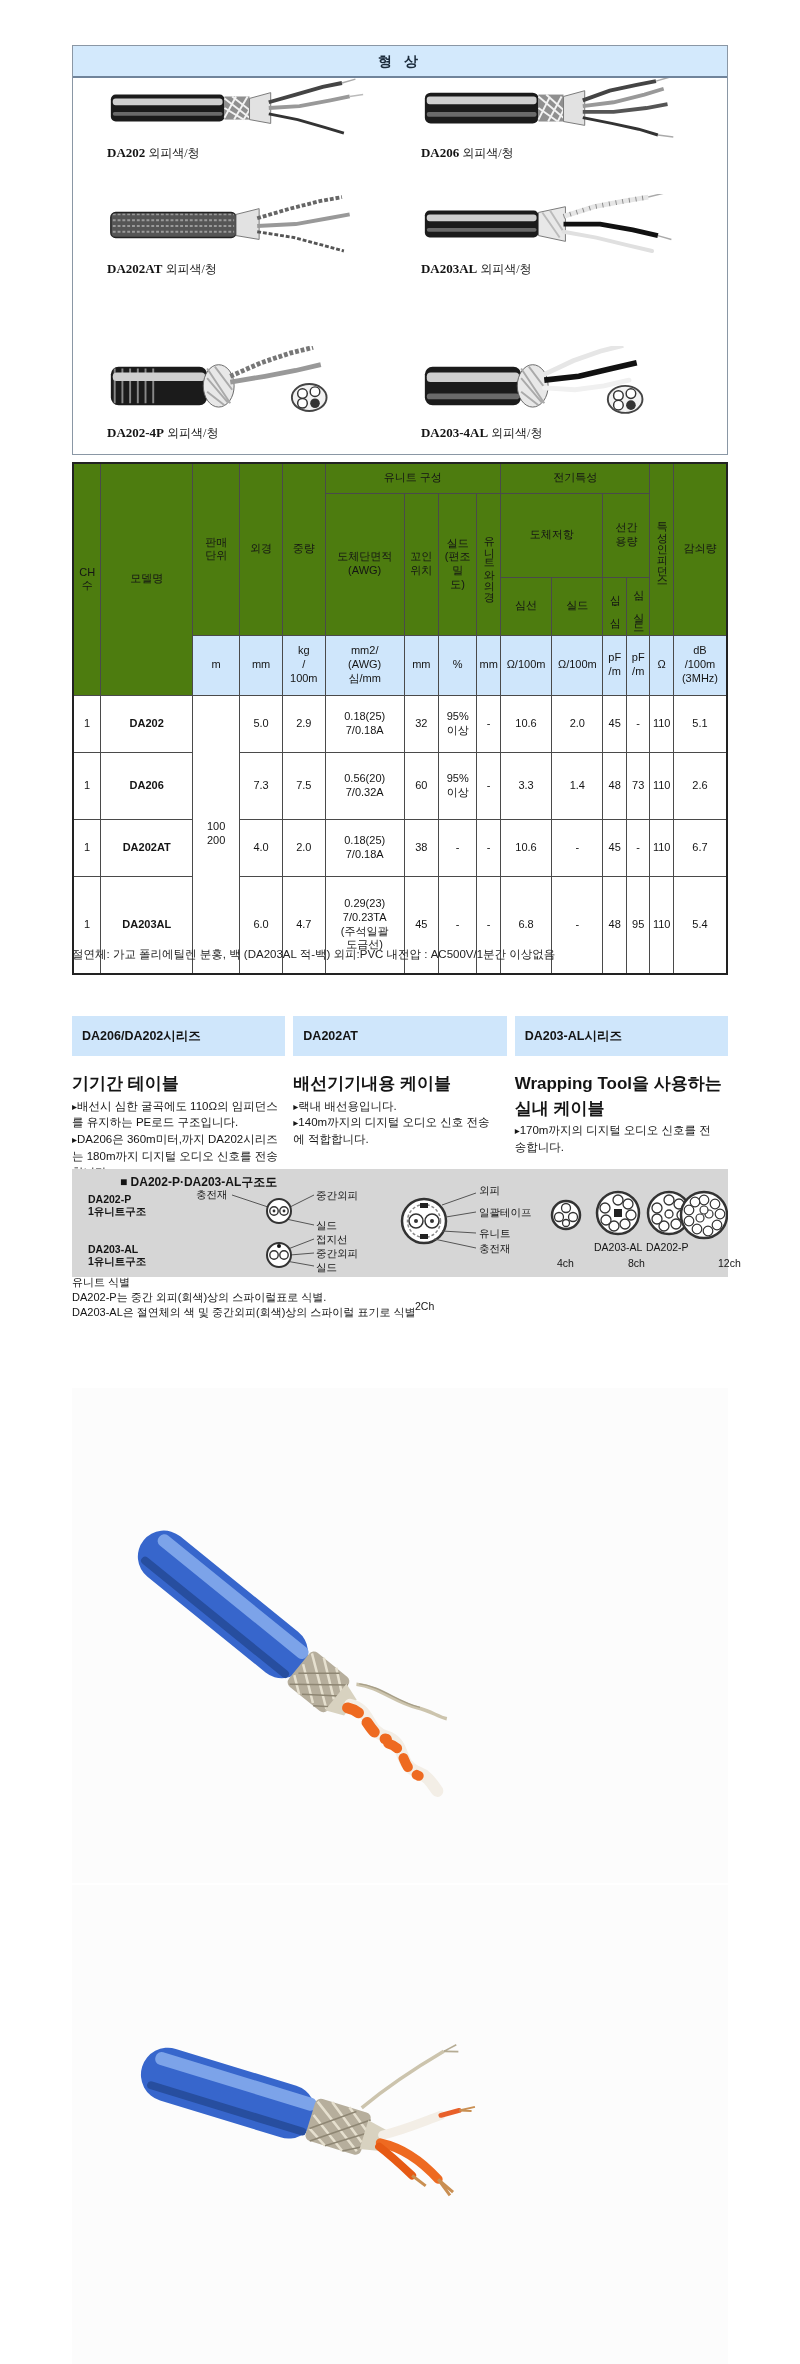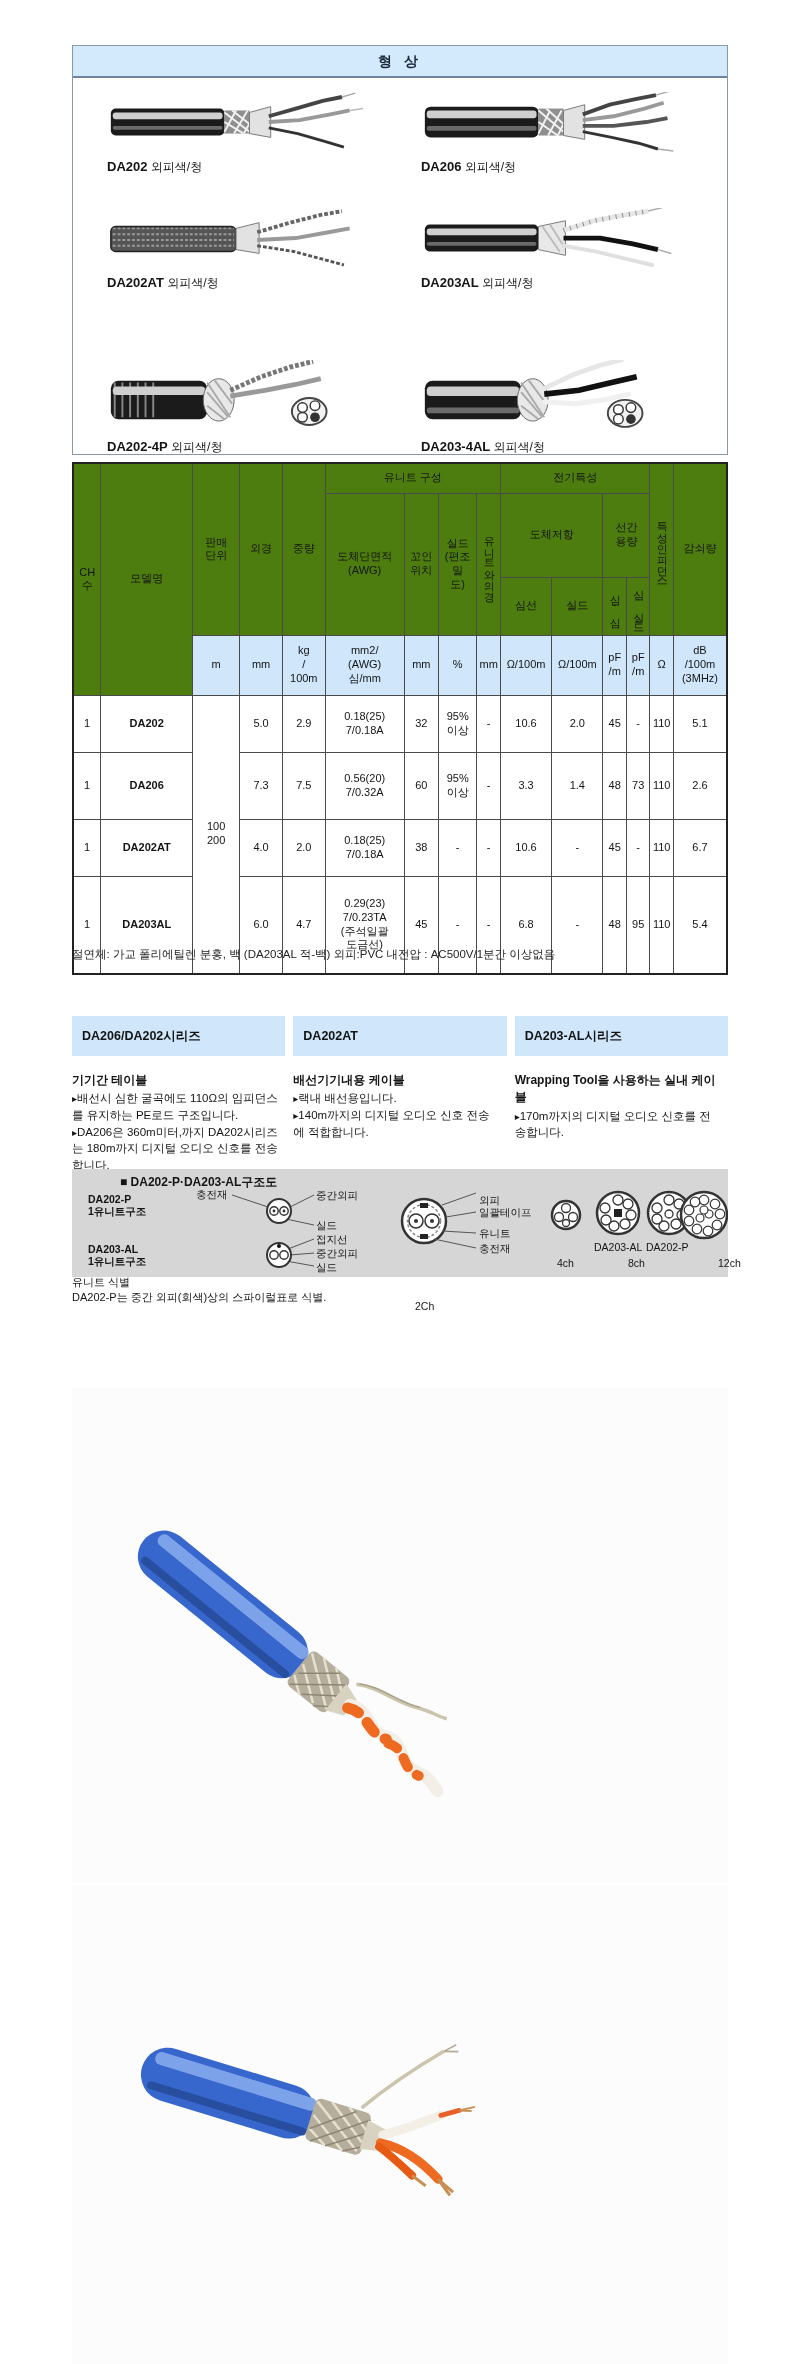--- a/index.html
+++ b/index.html
@@ -5,21 +5,21 @@
   html,body{margin:0;padding:0;background:#fff;}
   body{width:800px;height:2364px;position:relative;overflow:hidden;
        font-family:"Liberation Sans","DejaVu Sans",sans-serif;color:#141414;}
   .abs{position:absolute;}
   .content{left:72px;width:656px;}
 
   
   .shape-box{top:45px;height:410px;border:1px solid #8a97a5;background:#fff;box-sizing:border-box;}
   .shape-head{height:30px;line-height:30px;background:#d3e9fc;border-bottom:2px solid #70849b;
               text-align:center;font-weight:bold;font-size:14px;letter-spacing:4px;color:#1a2a3a;}
-  .fig-grid{display:grid;grid-template-columns:48% 52%;grid-template-rows:116px 116px 150px;padding-top:14px;}
+  .fig-grid{display:grid;grid-template-columns:48% 52%;grid-template-rows:116px 116px 150px;font-family:Liberation Serif, serif;}
   .fig{padding-left:34px;}
   .fig.tall{padding-top:36px;}
   .figcap{font-size:12px;margin-top:1px;white-space:nowrap;}
   .figcap b{font-size:13px;}
 
   
   .tblwrap{top:462px;}
   table.spec{width:656px;border-collapse:collapse;table-layout:fixed;border:2px solid #222;}
   table.spec td{border:1px solid #4a4a4a;text-align:center;vertical-align:middle;
                 font-size:11px;padding:2px 1px;white-space:pre-line;line-height:1.25;}
@@ -30,21 +30,21 @@
   tr.dr td{height:52px;}
   tr.dr2 td{height:62px;}
   tr.dr4 td{height:92px;}
   .footnote{top:947px;font-size:11.5px;white-space:nowrap;color:#222;}
 
   
   .info{top:1016px;display:grid;grid-template-columns:1fr 1fr 1fr;column-gap:8px;}
   .ihead{background:#cfe6fb;height:40px;display:flex;align-items:center;padding:0 10px;
          font-weight:bold;font-size:12.5px;box-sizing:border-box;}
   .ibody{margin-top:16px;font-size:11.5px;line-height:1.45;padding-right:6px;}
-  .ititle{font-weight:bold;font-size:12px;margin-bottom:1px;}
+  .ititle{font-weight:bold;font-size:17px;margin-bottom:1px;}
   .bullet::before{content:"\25B8 ";font-size:10px;}
 
   
   .diag{top:1169px;height:108px;background:#d6d6d6;font-size:10.5px;}
   .diag .ttl{position:absolute;left:8px;top:5px;font-weight:bold;font-size:12px;margin-left:40px;}
   .dlabel{position:absolute;white-space:pre-line;line-height:1.15;font-size:10.5px;}
   .diag svg{position:absolute;left:0;top:0;}
 
   
   .unitid{top:1275px;font-size:11px;line-height:1.35;}
@@ -426,35 +426,36 @@
   <span class="dlabel" style="left:16px;top:24px;font-weight:bold;">DA202-P
 1유니트구조</span>
   <span class="dlabel" style="left:124px;top:19px;">충전재</span>
   <span class="dlabel" style="left:244px;top:20px;">중간외피</span>
   <span class="dlabel" style="left:244px;top:50px;">실드</span>
   <span class="dlabel" style="left:16px;top:74px;font-weight:bold;">DA203-AL
 1유니트구조</span>
   <span class="dlabel" style="left:244px;top:64px;">접지선</span>
   <span class="dlabel" style="left:244px;top:78px;">중간외피</span>
   <span class="dlabel" style="left:244px;top:92px;">실드</span>
-  <span class="dlabel" style="left:407px;top:25px;">외피</span>
+  <span class="dlabel" style="left:407px;top:15px;">외피</span>
   <span class="dlabel" style="left:407px;top:37px;">일괄테이프</span>
   <span class="dlabel" style="left:407px;top:58px;">유니트</span>
   <span class="dlabel" style="left:407px;top:73px;">충전재</span>
   <span class="dlabel" style="left:343px;top:88px;margin-top:43px;">2Ch</span>
   <span class="dlabel" style="left:485px;top:88px;">4ch</span>
   <span class="dlabel" style="left:522px;top:72px;">DA203-AL</span>
   <span class="dlabel" style="left:556px;top:88px;">8ch</span>
   <span class="dlabel" style="left:574px;top:72px;">DA202-P</span>
   <span class="dlabel" style="left:646px;top:88px;">12ch</span>
 </div>
 
 <div class="abs content unitid">
   <div>유니트 식별</div>
   <div>DA202-P는 중간 외피(회색)상의 스파이럴표로 식별.</div>
+  <div>DA203-AL은 절연체의 색 및 중간외피(회색)상의 스파이럴 표기로 식별</div>
 </div>
 
 <div class="abs content photo photo1">
   <svg width="656" height="495" viewBox="0 0 656 495">
     <g transform="translate(88,132) rotate(39)">
       <rect x="0" y="0" width="204" height="52" rx="26" fill="#3766cc"></rect>
       <rect x="10" y="7" width="190" height="13" rx="6" fill="#7ca3e9"></rect>
       <rect x="10" y="37" width="188" height="8" rx="4" fill="#274e9f"></rect>
       <rect x="200" y="4" width="50" height="44" rx="6" fill="#b6ae9c"></rect>
       <path d="M202,8 l46,34 M202,22 l32,24 M202,36 l16,12 M214,4 l34,26 M230,4 l20,16" stroke="#e6e0cf" stroke-width="2.5" fill="none"></path>

